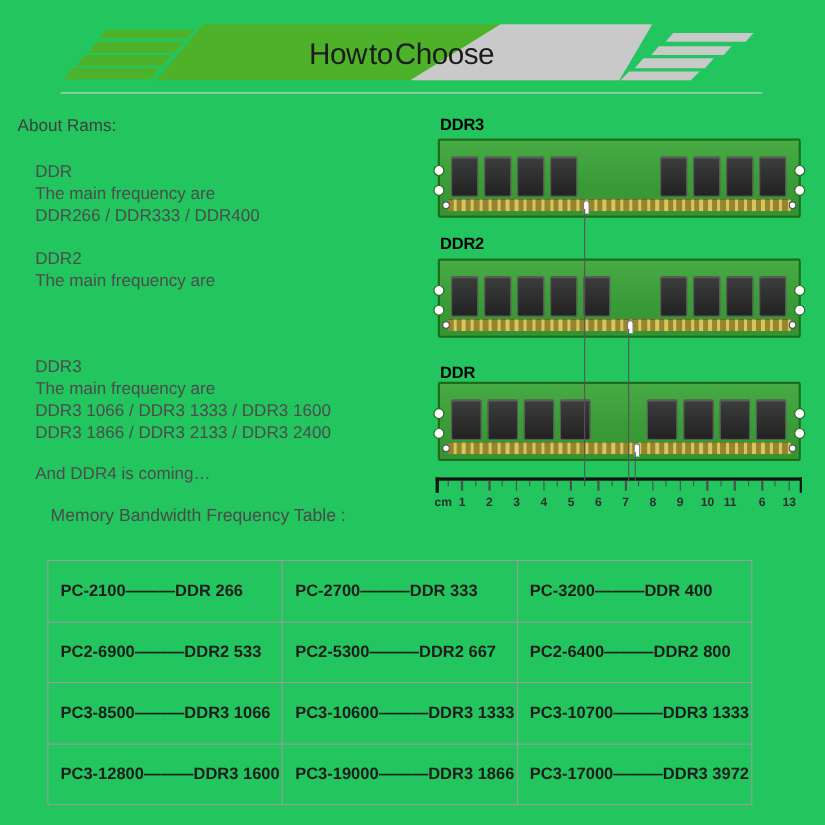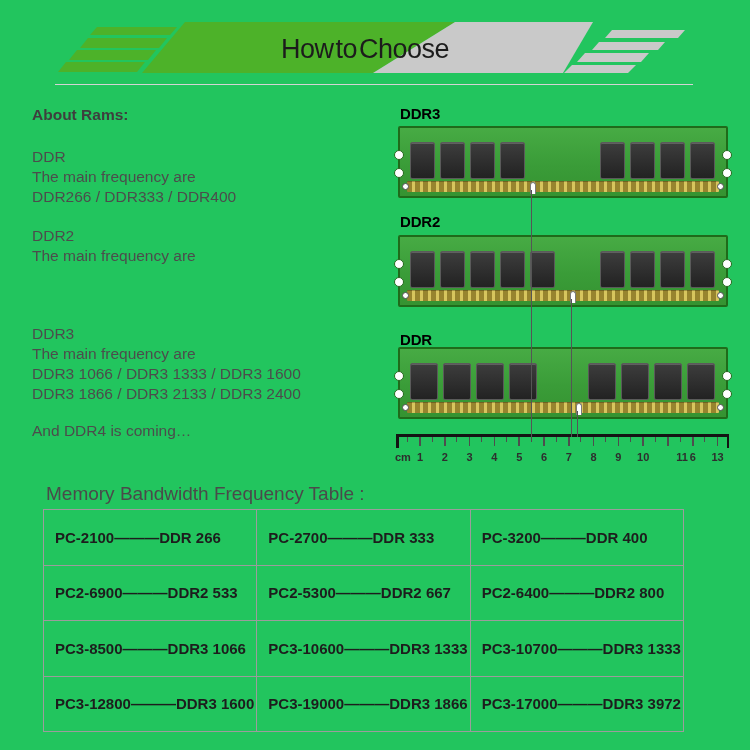--- a/index.html
+++ b/index.html
@@ -7,21 +7,21 @@
           font-family:"Liberation Sans",sans-serif;color:#4c4c4c;}
   .abs{position:absolute;}
 
   
   #banner-svg{position:absolute;left:0;top:15px;width:750px;height:70px;}
   .banner-title{position:absolute;left:255px;top:34px;width:220px;text-align:center;
     font-size:27px;font-weight:500;color:#1c1c1c;letter-spacing:-0.5px;word-spacing:-5px;}
   .banner-rule{position:absolute;left:55px;top:84px;width:638px;height:1px;background:#d4d4d4;}
 
   
-  .about-heading{position:absolute;left:32px;top:106px;font-size:15.5px;font-weight:bold;color:#3e3e3e;}
+  .about-heading{position:absolute;left:16px;top:106px;font-size:15.5px;font-weight:normal;color:#3e3e3e;}
   .about-para{position:absolute;left:32px;font-size:15.5px;line-height:20px;color:#4c4c4c;}
   .about-para .sec-name{margin:0;}
   #sec0{top:147px;} #sec1{top:226px;} #sec2{top:324px;}
   .about-footer{position:absolute;left:32px;top:422px;font-size:15.5px;color:#4c4c4c;}
 
   
   .mod-label{position:absolute;left:400px;font-size:15px;font-weight:bold;color:#000;letter-spacing:-0.2px;}
   .module{position:absolute;left:398px;width:330px;height:72px;box-sizing:border-box;
     background:linear-gradient(180deg,#47ab44,#3a9c38 55%,#359331);
     border:2px solid #1f6b1a;border-radius:2px;}
@@ -45,21 +45,21 @@
 
   
   .ruler-top{position:absolute;left:396px;top:434px;width:333px;height:2.5px;background:#141414;}
   .rbracket{position:absolute;top:434px;width:2.5px;height:14px;background:#141414;}
   .tick{position:absolute;top:437px;background:#4e4e4e;}
   .tick.major{height:9px;width:1.5px;}
   .tick.minor{height:5px;width:1px;}
   .rlabel{position:absolute;top:451px;font-size:11px;font-weight:bold;color:#2e2e2e;}
 
   
-  .table-title{position:absolute;left:46px;top:483px;font-size:19px;color:#4a4a4a;}
+  .table-title{position:absolute;left:46px;top:461px;font-size:16px;color:#4a4a4a;}
   #freq-table{position:absolute;left:43px;top:509px;width:641px;border-collapse:collapse;table-layout:fixed;}
   #freq-table td{border:1px solid #9c9c9c;height:54.5px;padding:0 0 0 11px;
     font-size:15px;font-weight:bold;color:#1d1d1d;white-space:nowrap;overflow:hidden;}
 </style>
 </head>
 <body>
 
 <div class="canvas">
 
   <svg id="banner-svg" viewBox="0 0 750 70">
@@ -184,21 +184,21 @@
       <div class="tick minor" style="left: 555.65px;"></div>
       <span class="rlabel" style="left: 583.6px; width: 20px; text-align: center;">8</span>
       <div class="tick major" style="left: 592.85px;"></div>
       <div class="tick minor" style="left: 580.45px;"></div>
       <span class="rlabel" style="left: 608.4px; width: 20px; text-align: center;">9</span>
       <div class="tick major" style="left: 617.65px;"></div>
       <div class="tick minor" style="left: 605.25px;"></div>
       <span class="rlabel" style="left: 633.2px; width: 20px; text-align: center;">10</span>
       <div class="tick major" style="left: 642.45px;"></div>
       <div class="tick minor" style="left: 630.05px;"></div>
-      <span class="rlabel" style="left: 672px; width: 20px; text-align: center;">11</span>
+      <span class="rlabel" style="left: 658px; width: 20px; text-align: left;">11</span>
       <div class="tick major" style="left: 667.25px;"></div>
       <div class="tick minor" style="left: 654.85px;"></div>
       <span class="rlabel" style="left: 682.8px; width: 20px; text-align: center;">6</span>
       <div class="tick major" style="left: 692.05px;"></div>
       <div class="tick minor" style="left: 679.65px;"></div>
       <span class="rlabel" style="left: 707.6px; width: 20px; text-align: center;">13</span>
       <div class="tick major" style="left: 716.85px;"></div>
       <div class="tick minor" style="left: 704.45px;"></div>
     </div>
 

